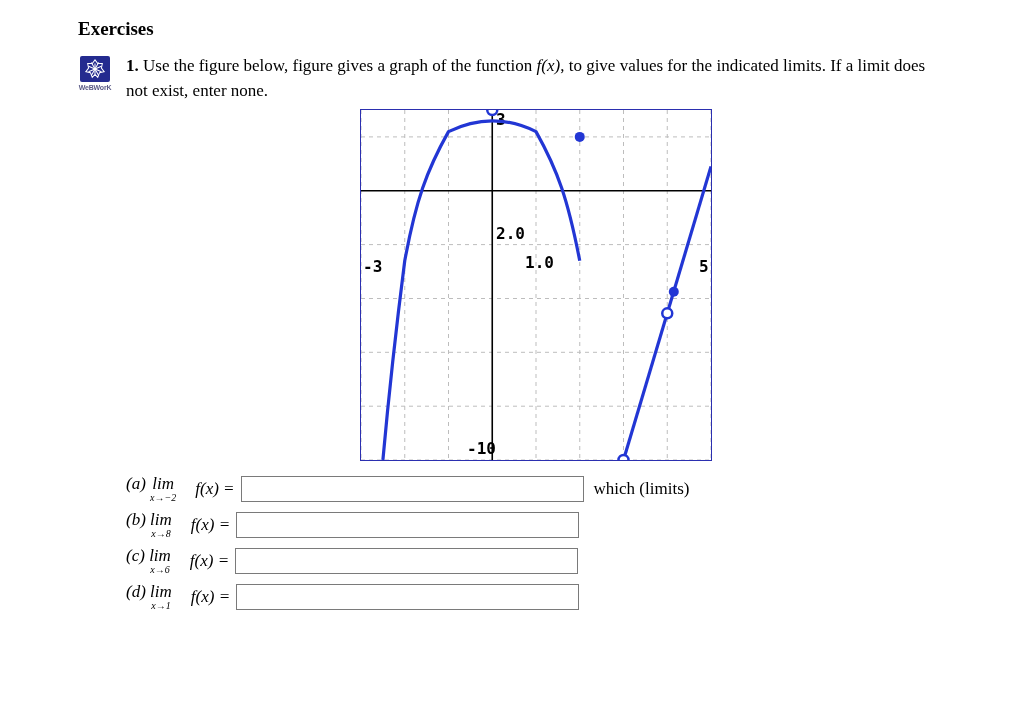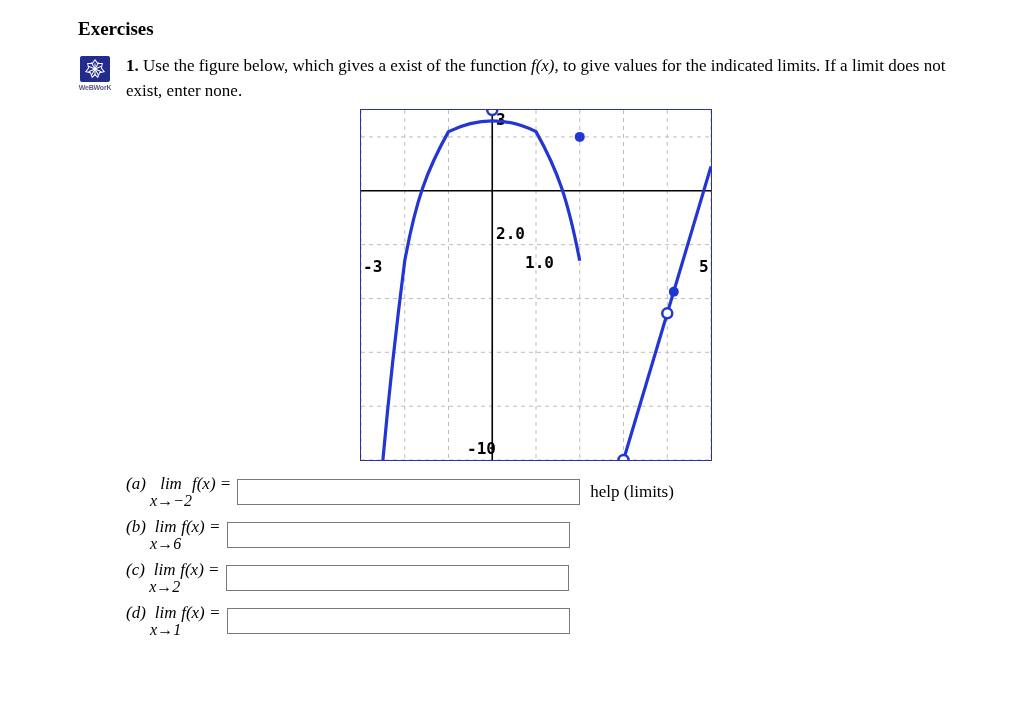--- a/index.html
+++ b/index.html
@@ -65,26 +65,26 @@
     gap: 6px;
     margin: 7px 0;
   }
   .part .lbl {
     font-style: italic;
     white-space: nowrap;
     font-family: Georgia, serif;
   }
   .lim-stack {
     display: inline-flex;
-    align-items: flex-start;
-    gap:0;
+    align-items: center;
+    gap:19px;
   }
   .lim-main { position: relative; display:inline-block; text-align:center; }
   .lim-main .top { font-size: 17px; }
-  .lim-main .bot { font-size: 16px; display:block; margin-top:-2px;font-style:italic;}
+  .lim-main .bot { font-size: 10px; display:block; margin-top:-2px;font-style:italic;}
   .answer {
     width: 335px;
     height: 22px;
     border: 1px solid #7a7a7a;
     padding: 1px 3px;
     font-size: 14px;
     font-family: Arial, sans-serif;
   }
   .help-link {
     color: #000;
@@ -111,21 +111,21 @@
           <line x1="16" y1="5" x2="8" y2="19"></line>
         </g>
       </svg>
     </div>
     <div class="lbl">WeBWorK</div>
   </div>
 
   <div style="flex:1">
     <div class="prompt">
       <b>1.</b>
-      <span>Use the figure below, which gives a exist of the function </span><span class="fx">f(x)</span><span>, to give values for the indicated limits. If a limit does not exist, enter none.</span>
+      <span>Use the figure below, figure gives a graph of the function </span><span class="fx">f(x)</span><span>, to give values for the indicated limits. If a limit does not exist, enter none.</span>
     </div>
 
     <div class="graph-wrap">
       
       <svg class="graph-svg" width="350" height="350" viewBox="0 0 350 350">
 
         <g stroke="#bdbdbd" stroke-width="1" stroke-dasharray="4 4">
 
           <line x1="0" y1="0" x2="0" y2="350"></line>
           <line x1="43.75" y1="0" x2="43.75" y2="350"></line>
@@ -181,39 +181,39 @@
     <div class="parts">
       <div class="part">
         <span class="lbl">
           <span>(a)</span>
           <span class="lim-stack">
             <span class="lim-main"><span class="top">lim</span><span class="bot">x→−2</span></span>
             <span>f(x) =</span>
           </span>
         </span>
         <input class="answer" type="text" style="">
-        <a href="#" class="help-link">help (limits)</a>
+        <a href="#" class="help-link">which (limits)</a>
       </div>
 
       <div class="part">
         <span class="lbl">
           <span>(b)</span>
           <span class="lim-stack">
+            <span class="lim-main"><span class="top">lim</span><span class="bot">x→8</span></span>
+            <span>f(x) =</span>
+          </span>
+        </span>
+        <input class="answer" type="text" style="">
+      </div>
+
+      <div class="part">
+        <span class="lbl">
+          <span>(c)</span>
+          <span class="lim-stack">
             <span class="lim-main"><span class="top">lim</span><span class="bot">x→6</span></span>
-            <span>f(x) =</span>
-          </span>
-        </span>
-        <input class="answer" type="text" style="">
-      </div>
-
-      <div class="part">
-        <span class="lbl">
-          <span>(c)</span>
-          <span class="lim-stack">
-            <span class="lim-main"><span class="top">lim</span><span class="bot">x→2</span></span>
             <span>f(x) =</span>
           </span>
         </span>
         <input class="answer" type="text" style="">
       </div>
 
       <div class="part">
         <span class="lbl">
           <span>(d)</span>
           <span class="lim-stack">

